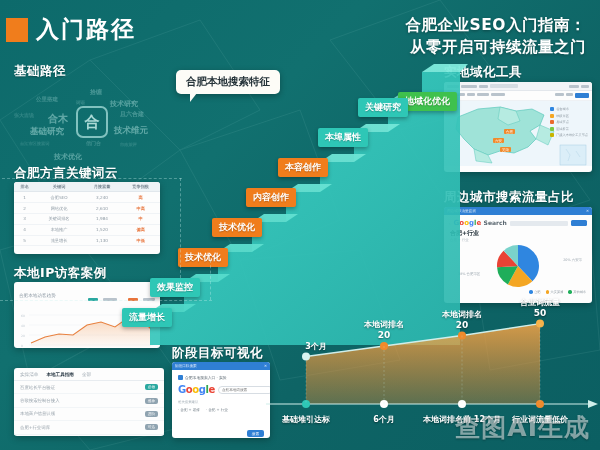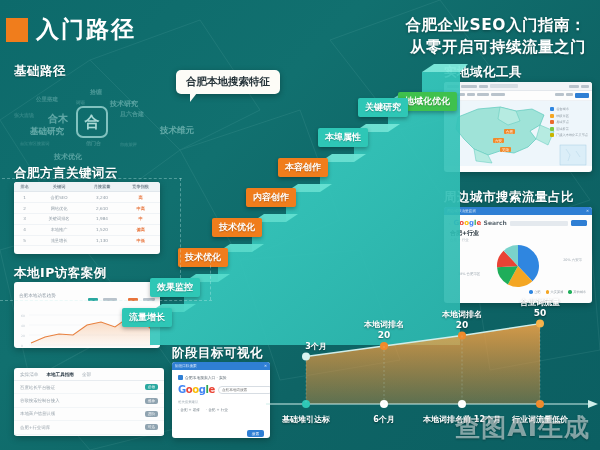--- a/index.html
+++ b/index.html
@@ -212,21 +212,21 @@
   <div id="wordcloud">
     <div id="wc-seal">合</div>
   <span style="left: 22px; top: 14px; font-size: 5.5px; opacity: 0.5;">公里搭建</span>
       <span style="left: 76px; top: 6px; font-size: 6px; opacity: 0.6;">拾缠</span>
       <span style="left: 96px; top: 17px; font-size: 7px; opacity: 0.7;">技术研究</span>
       <span style="left: 62px; top: 18px; font-size: 4.5px; opacity: 0.4;">词语</span>
       <span style="left: 0px; top: 30px; font-size: 5px; opacity: 0.35;">张大吉说</span>
       <span style="left: 34px; top: 30px; font-size: 10px; opacity: 0.8;">合木</span>
       <span style="left: 106px; top: 28px; font-size: 6px; opacity: 0.55;">且六合建</span>
       <span style="left: 16px; top: 44px; font-size: 8.5px; opacity: 0.85;">基础研究</span>
-      <span style="left: 100px; top: 43px; font-size: 8.5px; opacity: 0.8; margin-left: 46px;">技术维元</span>
+      <span style="left: 100px; top: 43px; font-size: 8.5px; opacity: 0.8;">技术维元</span>
       <span style="left: 6px; top: 59px; font-size: 4.2px; opacity: 0.3;">台江市区搜索词</span>
       <span style="left: 72px; top: 58px; font-size: 5px; opacity: 0.45;">信门合</span>
       <span style="left: 106px; top: 60px; font-size: 4.2px; opacity: 0.3;">市政策评</span>
       <span style="left: 40px; top: 70px; font-size: 7px; opacity: 0.7;">技术优化</span>
     </div>
 
   <div class="sec-h" style="left:14px;top:165px">合肥方言关键词云</div>
   <div class="card" id="tbl-card">
     <table>
       <thead>

